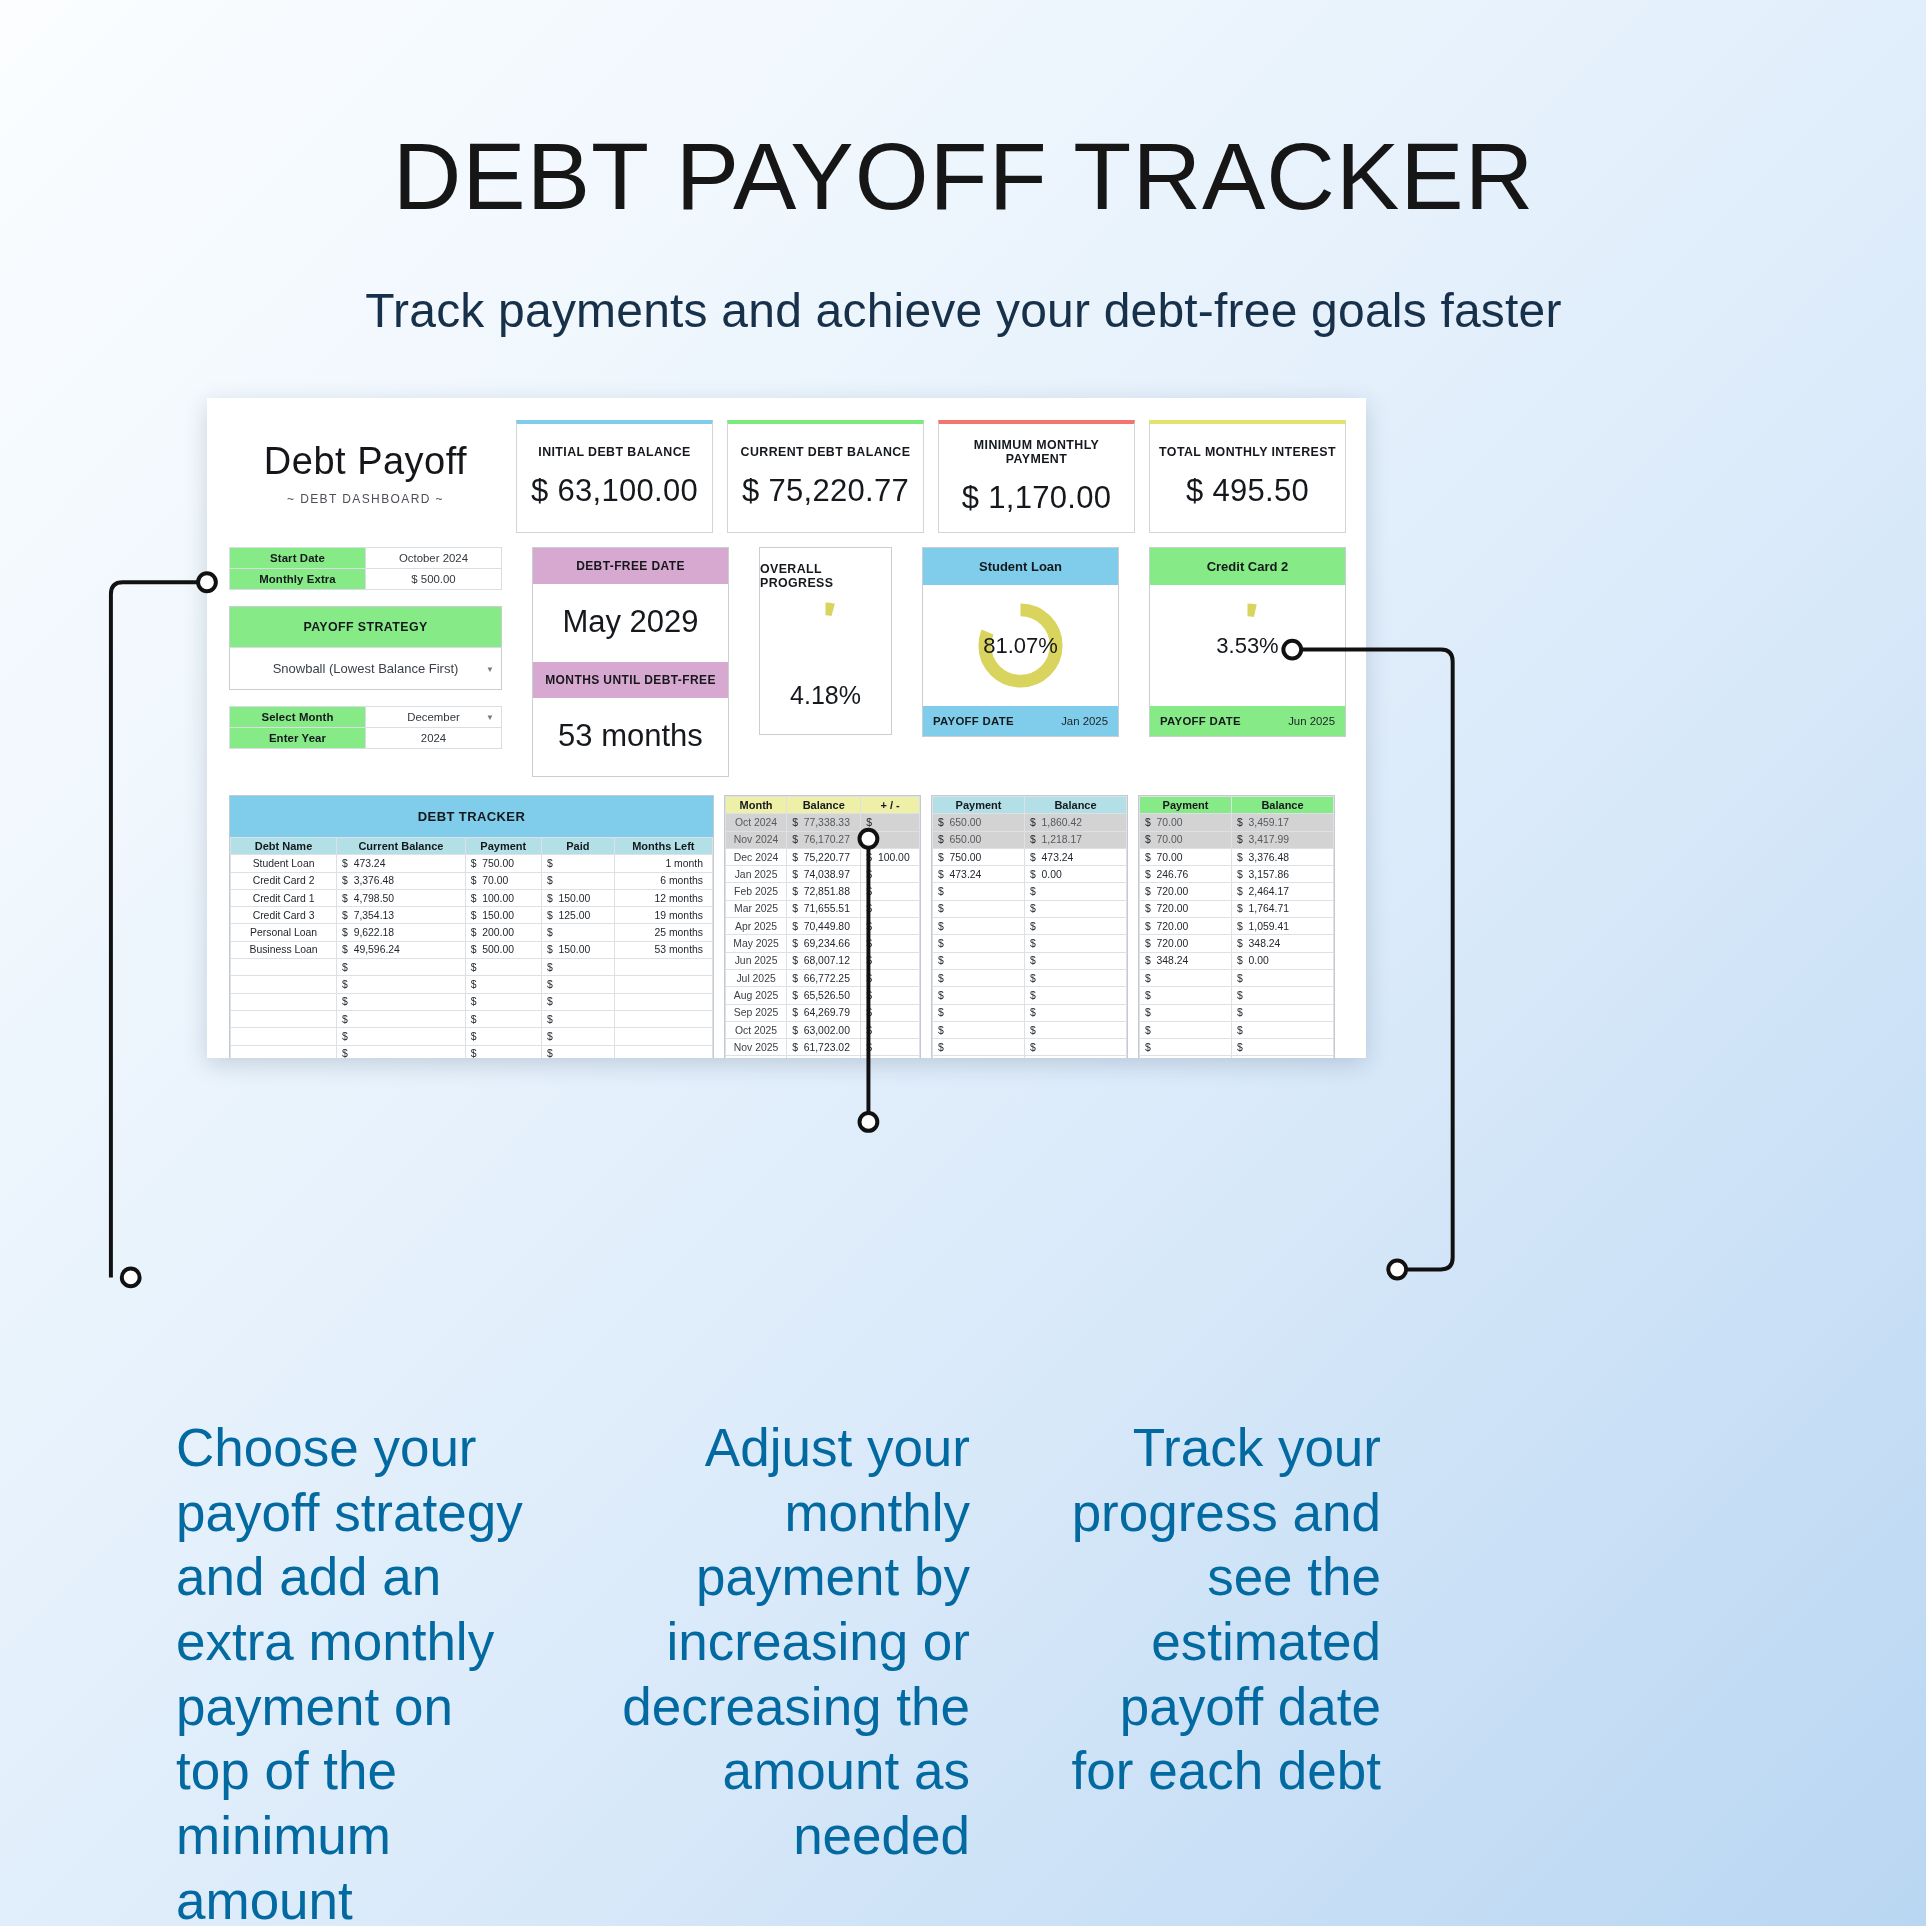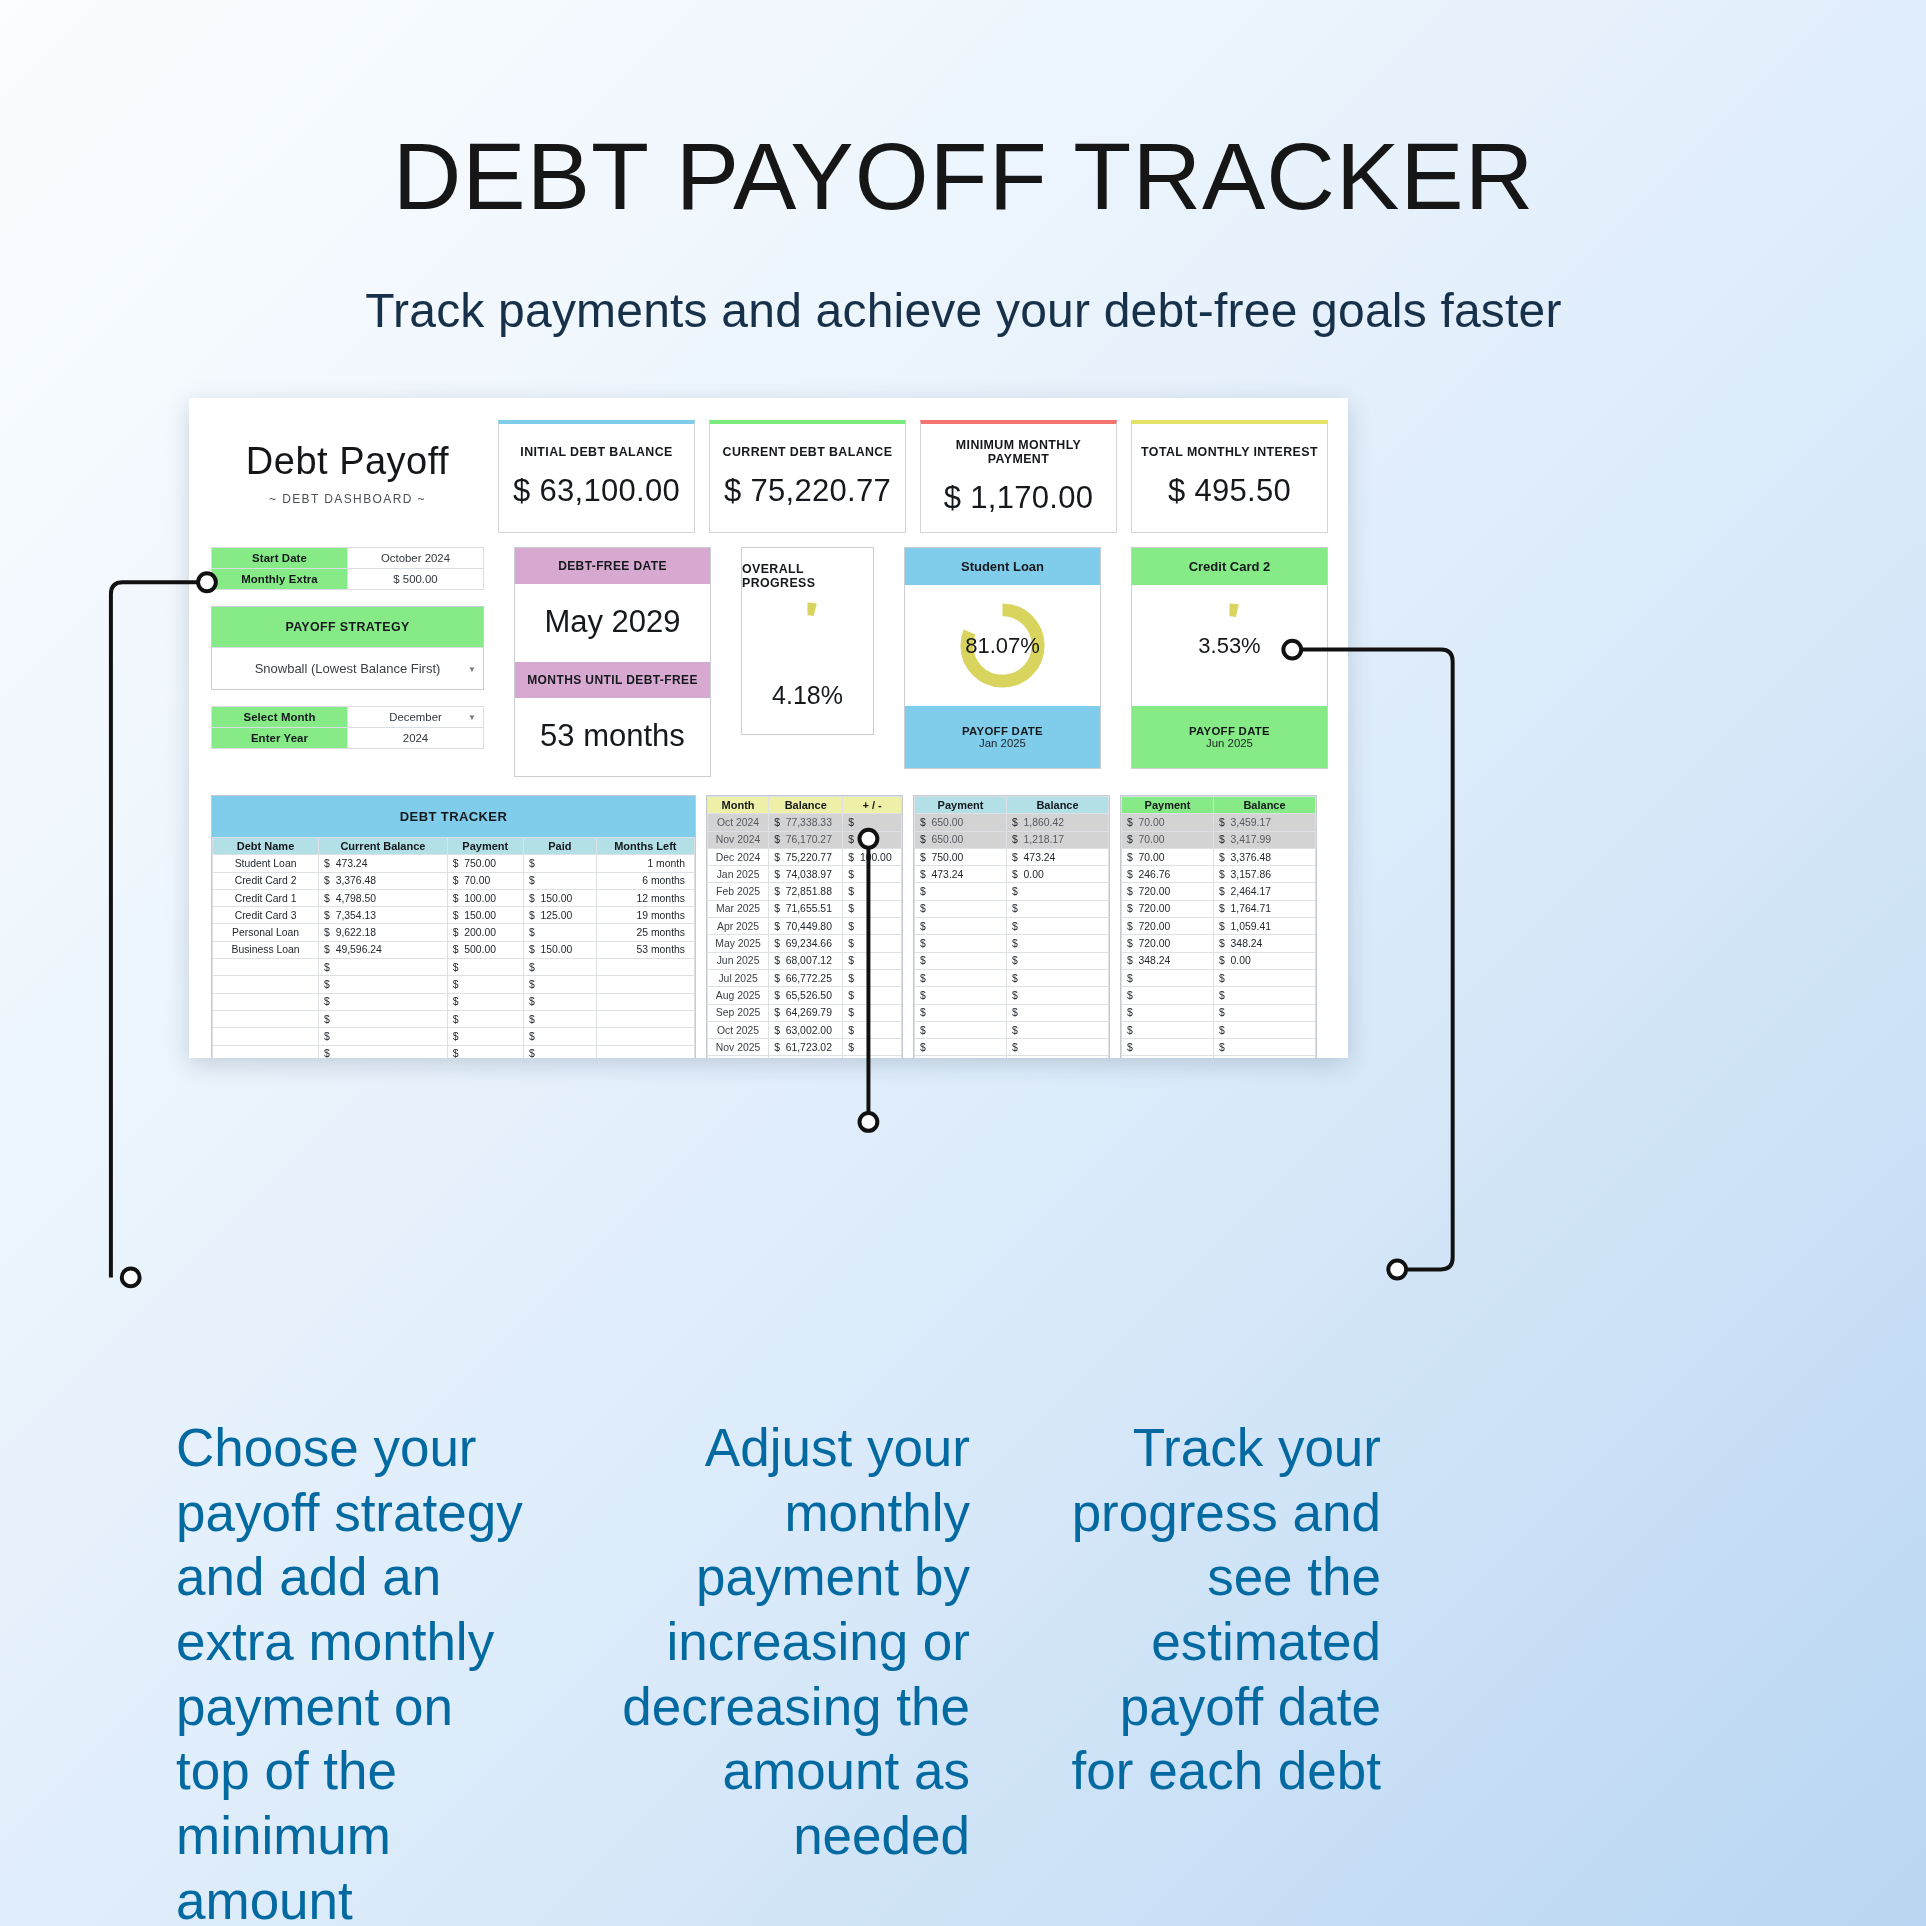--- a/index.html
+++ b/index.html
@@ -24,21 +24,21 @@
     font-size: 48px;
     font-weight: 300;
     color: #18314a;
     margin-top: 56px;
     letter-spacing: 0.2px;
   }
 
   
   .shot {
     position: absolute;
-    left: 189px; top: 398px;
+    left: 207px; top: 398px;
     width: 1159px; height: 660px;
     background: #ffffff;
     box-shadow: 0 6px 22px rgba(35,60,90,.20);
     overflow: hidden;
   }
   .shot-inner { padding: 22px 20px 0 22px; }
 
   
   .row1 { display: flex; gap: 14px; align-items: stretch; }
   .brand {
@@ -107,21 +107,21 @@
     display: flex; flex-direction: column; align-items: center;
     padding: 14px 0 18px; min-height: 188px;
   }
   .progress .pl { font-size: 12.4px; font-weight: 700; letter-spacing: 0.4px; color: #15181c; }
   .donut-wrap { flex: 1; display: flex; flex-direction: column; align-items: center; justify-content: center; }
   .pv { font-size: 25px; font-weight: 300; color: #15181c; }
 
   .debtcard { width: 197px; border: 1px solid #c9ced3; background: #fff; display: flex; flex-direction: column; }
   .debtcard .dh { text-align: center; font-size: 13px; font-weight: 700; padding: 11px 0; color: #15181c; }
   .debtcard .db { flex: 1; display: flex; align-items: center; justify-content: center; min-height: 121px; position: relative; }
-  .debtcard .df { display: flex; justify-content: space-between; align-items: center; padding: 19px 10px; font-size: 11.4px; flex-direction: column; }
+  .debtcard .df { display: flex; justify-content: space-between; align-items: center; padding: 9px 10px; font-size: 11.4px; }
   .debtcard .df .k { font-weight: 700; letter-spacing: 0.3px; color: #15181c; }
   .debtcard .df .v { color: #1d2228; }
   .bg-blue { background: #7fcdea; }
   .bg-green { background: #86ea86; }
 
   .donut-pct { position: absolute; font-size: 22px; font-weight: 300; color: #15181c; }
 
   
   .row3 { display: flex; gap: 10px; margin-top: 18px; align-items: flex-start; }
   table.grid { border-collapse: collapse; width: 100%; font-size: 10.4px; color: #23282e; }

